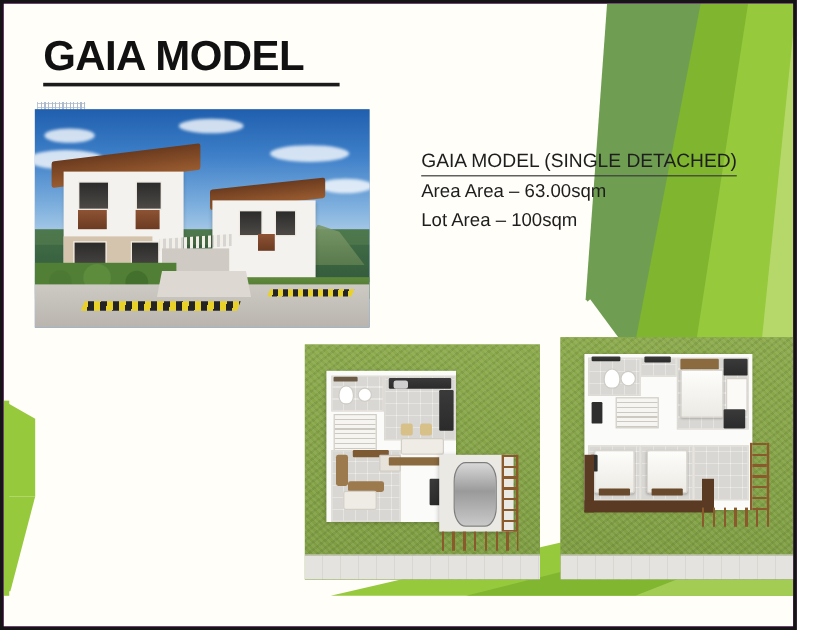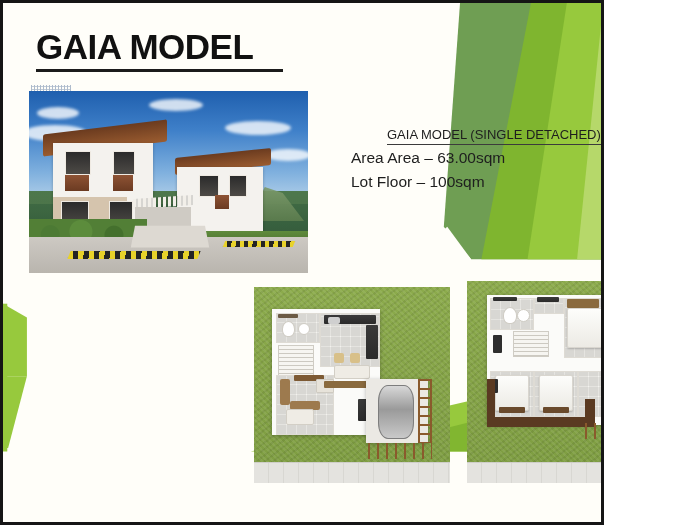--- a/index.html
+++ b/index.html
@@ -6,21 +6,21 @@
   html, body {
     margin: 0;
     padding: 0;
     background: #ffffff;
   }
   body {
     font-family: "Liberation Sans", sans-serif;
   }
   .slide {
     position: relative;
-    width: 604px;
+    width: 664px;
     height: 525px;
     overflow: hidden;
     background: #a21caf;
     box-sizing: border-box;
     border: 3px solid #151515;
   }
   .canvas {
     position: absolute;
     inset: 0;
     background: #fffef9;
@@ -176,27 +176,26 @@
 
   
   .info {
     position: absolute;
     left: 348px;
     top: 122px;
     width: 290px;
     color: #1e1e1e;
   }
   .info-head {
-    font-size: 13px;
+    font-size: 16px;
     line-height: 1.25;
     display: inline-block;
     border-bottom: 1.4px solid #3b3b3b;
     padding-bottom: 1px;
     white-space: nowrap;
-    margin-left: 36px;
   }
   .info-line {
     font-size: 15.5px;
     line-height: 1.42;
     margin-top: 2px;
     white-space: nowrap;
   }
 
   
   .plan {
@@ -358,21 +357,21 @@
       <div class="hedge"></div>
       <div class="road"></div>
       <div class="drive"></div>
       <div class="curb"></div>
       <div class="curb2"></div>
     </div>
 
     <div class="info">
       <div class="info-head">GAIA MODEL (SINGLE DETACHED)</div>
       <div class="info-line">Area Area – 63.00sqm</div>
-      <div class="info-line">Lot Floor – 100sqm</div>
+      <div class="info-line">Lot Area – 100sqm</div>
     </div>
 
     <div class="plan plan-a" aria-label="Ground floor 3D cutaway plan with living, dining, kitchen, toilet, stairs and carport">
       <div class="grass"></div>
       <div class="pavement"></div>
 
       <div class="slab" style="left:18px;top:22px;width:108px;height:126px"></div>
 
       <div class="room tilef" style="left:22px;top:26px;width:44px;height:30px"></div>
       <div class="toilet" style="left:28px;top:34px;width:11px;height:14px"></div>

